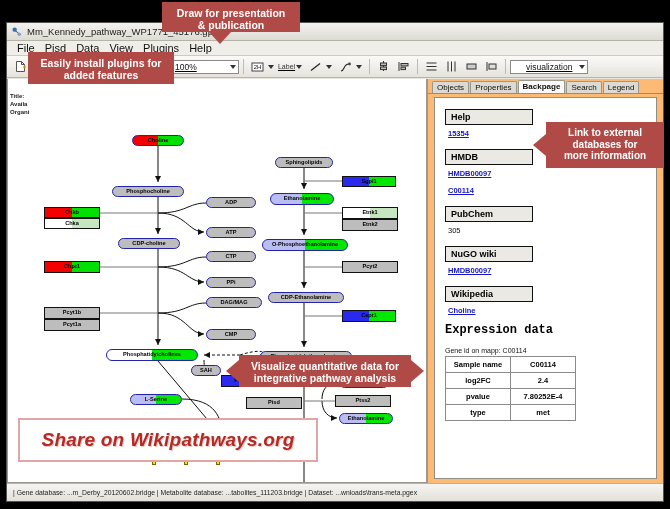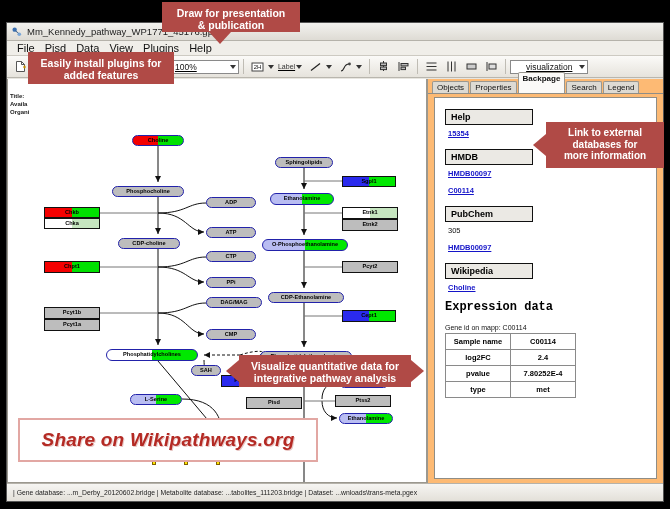--- a/index.html
+++ b/index.html
@@ -76,21 +76,21 @@
           border:1px solid #806000;box-sizing:border-box;}
 
   svg.edges{position:absolute;left:0;top:0;}
 
   
   #tabs{display:flex;align-items:flex-end;height:15px;padding-left:4px;
         border-bottom:1px solid #8f8d86;box-sizing:border-box;}
   #tabs .tab{font-size:8px;color:#111;padding:1px 4px;border:1px solid #9a978f;
              border-bottom:none;background:#dddad3;margin-right:1px;
              border-radius:2px 2px 0 0;}
-  #tabs .tab.active{background:#fbfaf8;font-weight:bold;padding-bottom:10px;}
+  #tabs .tab.active{background:#fbfaf8;font-weight:bold;padding-bottom:2px;}
   #bp{position:absolute;left:6px;top:18px;right:6px;bottom:4px;
       background:#fff;border:1px solid #8f8d86;overflow:hidden;
       box-sizing:border-box;padding:8px 0 0 10px;}
   .db-head{display:inline-block;min-width:88px;border:1px solid #111;
            background:#ebe9e4;font-size:9px;font-weight:bold;color:#000;
            padding:2px 5px;box-sizing:border-box;}
   .db-link{font-size:7.5px;color:#1414c8;text-decoration:underline;
            font-weight:bold;display:block;margin:4px 0 0 3px;}
   .db-plain{font-size:7.5px;color:#111;display:block;margin:4px 0 0 3px;}
   .db-blk{margin-bottom:8px;}
@@ -395,20 +395,21 @@
           <a class="db-link" href="#">HMDB00097</a>
         </div>
         <div class="db-blk">
           <a class="db-link" href="#">C00114</a>
         </div>
         <div class="db-blk">
           <div class="db-head">PubChem</div>
           <span class="db-plain">305</span>
         </div>
         <div class="db-blk">
+          <div class="db-head">NuGO wiki</div>
           <a class="db-link" href="#">HMDB00097</a>
         </div>
         <div class="db-blk">
           <div class="db-head">Wikipedia</div>
           <a class="db-link" href="#">Choline</a>
         </div>
 
         <div class="exp-title">Expression data</div>
         <div class="gene-id">Gene id on mapp: C00114</div>
         <table class="exp">

